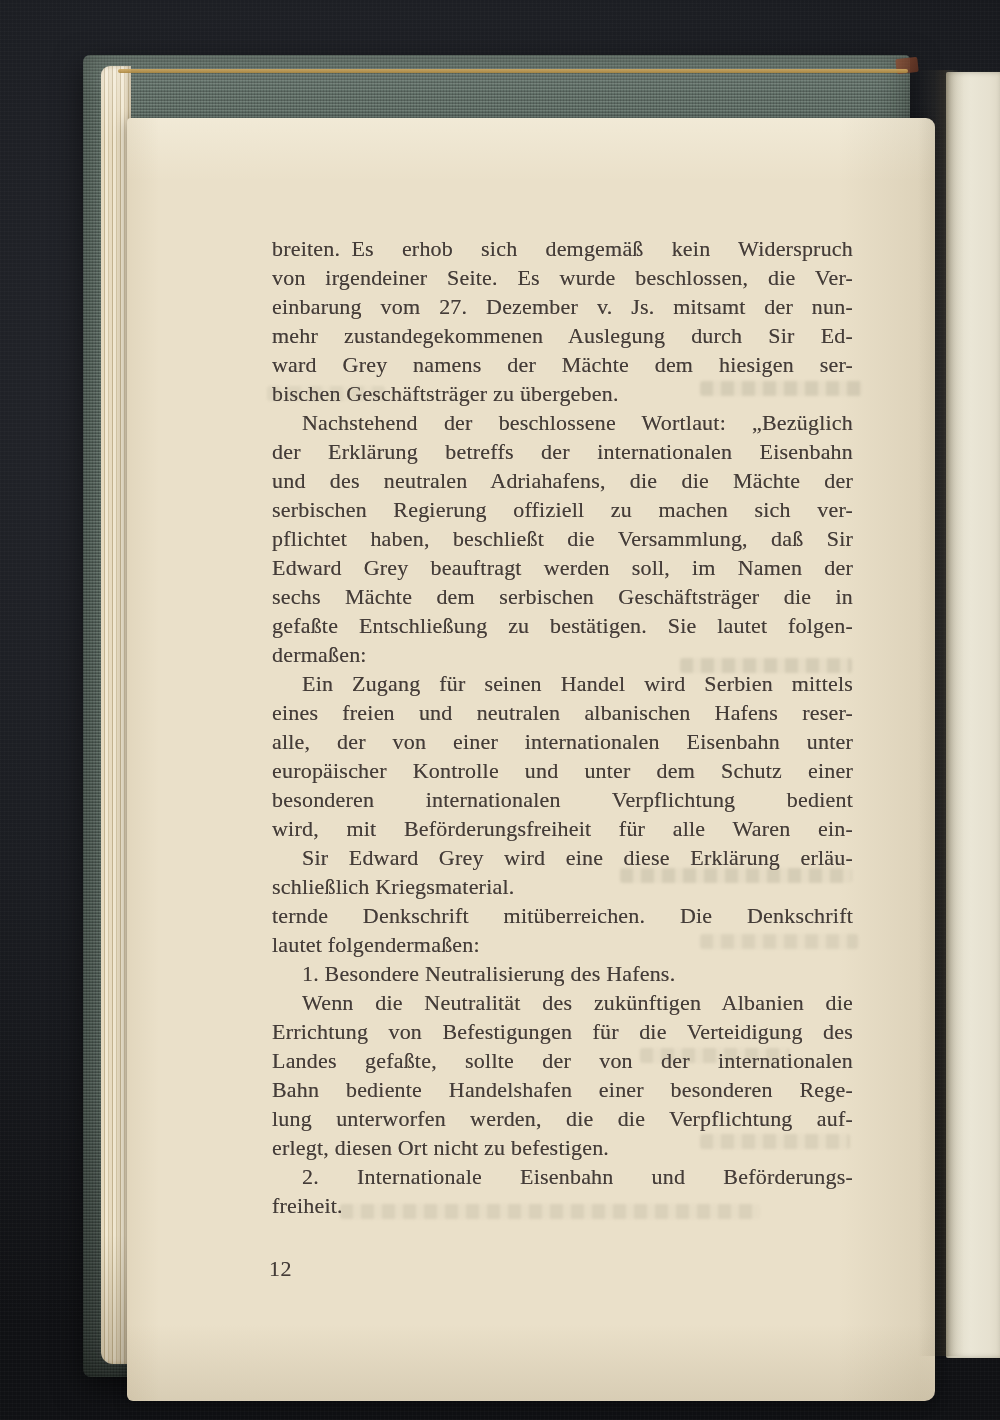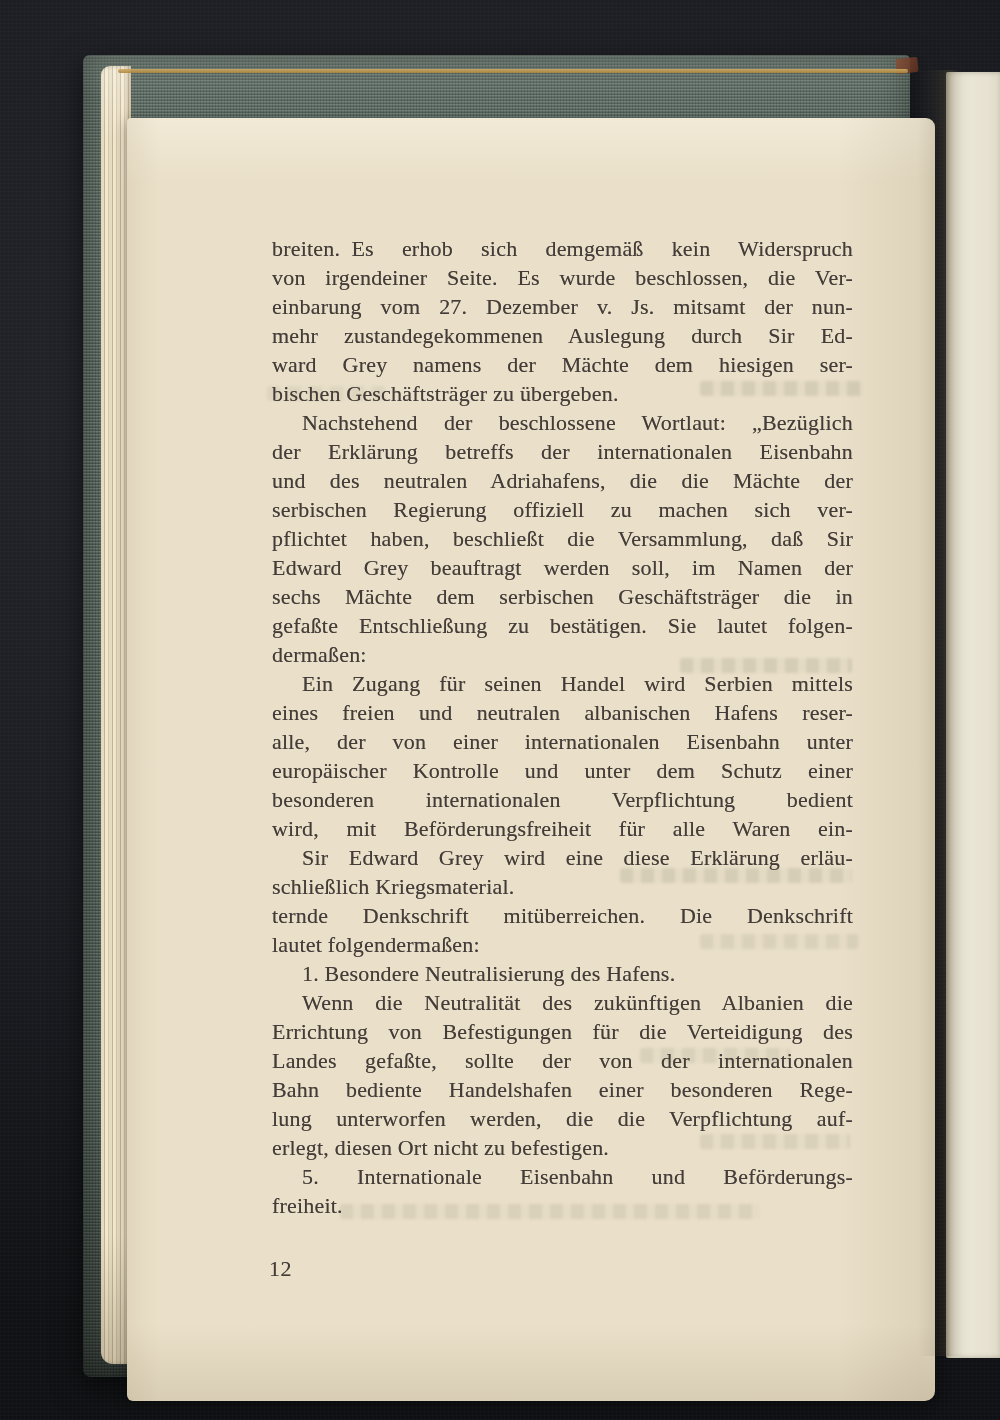--- a/index.html
+++ b/index.html
@@ -144,20 +144,20 @@
         <div class="line last">schließlich Kriegsmaterial.</div>
         <div class="line">ternde Denkschrift mitüberreichen.  Die Denkschrift</div>
         <div class="line last">lautet folgendermaßen:</div>
         <div class="line ind last">1. Besondere Neutralisierung des Hafens.</div>
         <div class="line ind">Wenn die Neutralität des zukünftigen Albanien die</div>
         <div class="line">Errichtung von Befestigungen für die Verteidigung des</div>
         <div class="line">Landes gefaßte, sollte der von der internationalen</div>
         <div class="line">Bahn bediente Handelshafen einer besonderen Rege-</div>
         <div class="line">lung unterworfen werden, die die Verpflichtung auf-</div>
         <div class="line last">erlegt, diesen Ort nicht zu befestigen.</div>
-        <div class="line ind">5. Internationale Eisenbahn und Beförderungs-</div>
+        <div class="line ind">2. Internationale Eisenbahn und Beförderungs-</div>
         <div class="line last">freiheit.</div>
       </div>
     <div class="page-number">12</div>
   </div>
 
   <div class="gutter"></div>
 </div>
 
 </body></html>

